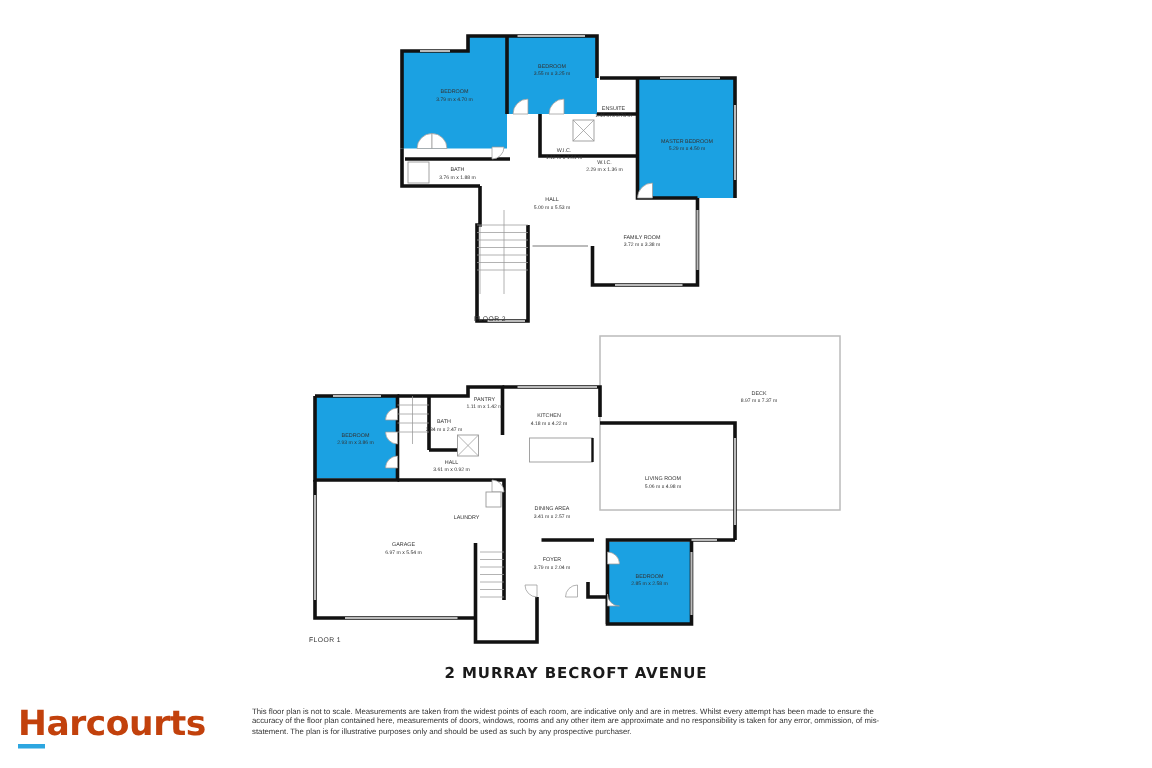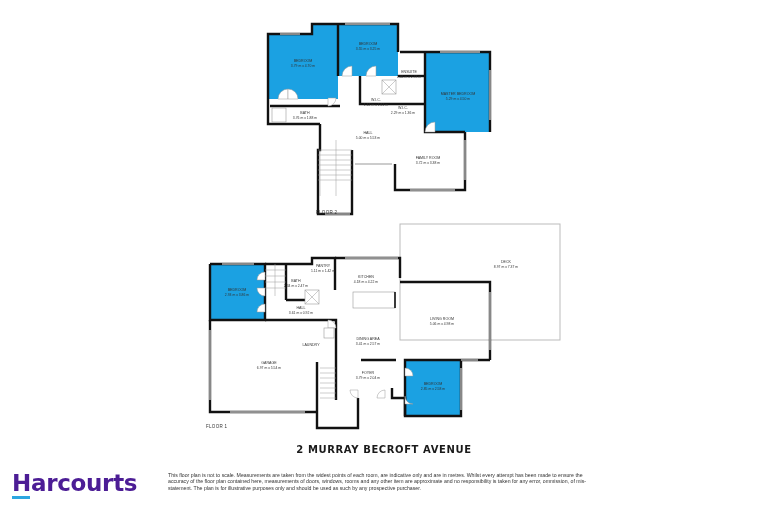--- a/index.html
+++ b/index.html
@@ -2,21 +2,21 @@
 <html><head>
 <meta charset="utf-8">
 <style>
   html, body { margin:0; padding:0; background:#ffffff; }
   body { width:768px; height:512px; position:relative; overflow:hidden; font-family:"Liberation Sans", sans-serif; }
   #plan { position:absolute; left:0; top:0; width:768px; height:512px; }
   .room-label { font-family:"Liberation Sans", sans-serif; font-size:3.6px; fill:#333; text-anchor:middle; }
   .room-dim { font-family:"Liberation Sans", sans-serif; font-size:3.4px; fill:#333; text-anchor:middle; }
   .floor-label { position:absolute; font-size:4.5px; color:#333; letter-spacing:0.3px; }
   .address { position:absolute; left:0; width:768px; top:444px; text-align:center; font-family:"DejaVu Sans", sans-serif; font-weight:bold; font-size:10px; color:#1a1a1a; letter-spacing:0.6px; }
-  .logo { position:absolute; left:12px; top:470px; font-family:"DejaVu Sans", sans-serif; font-weight:bold; font-size:23px; color:#4c1d95; letter-spacing:-0.3px; line-height:26px; }
+  .logo { position:absolute; left:12px; top:470px; font-family:"DejaVu Sans", sans-serif; font-weight:bold; font-size:23px; color:#c2410c; letter-spacing:-0.3px; line-height:26px; }
   .logo-bar { position:absolute; left:12px; top:496px; width:18px; height:3px; background:#2da6e0; }
   .disclaimer { position:absolute; left:168px; top:472px; width:420px; font-size:5.2px; line-height:6.4px; color:#333; }
 </style>
 </head>
 <body>
 
 <svg id="plan" viewBox="0 0 768 512" xmlns="http://www.w3.org/2000/svg">
 
   <g>
 

